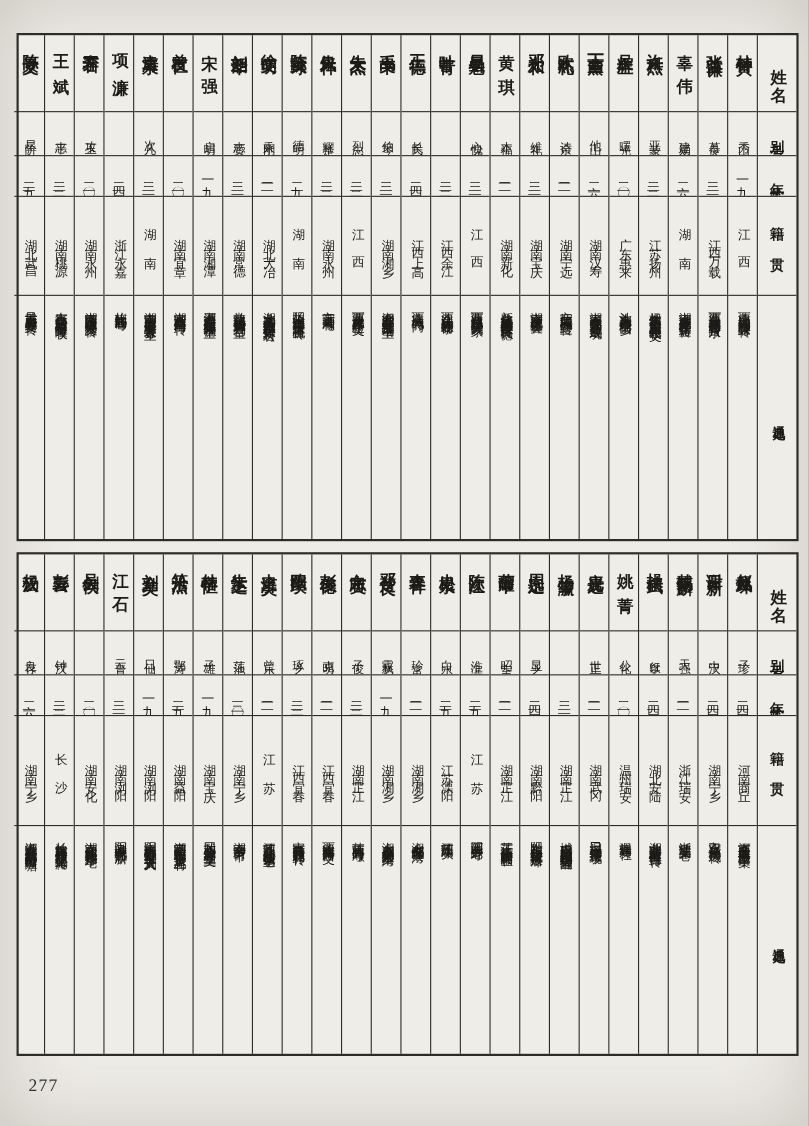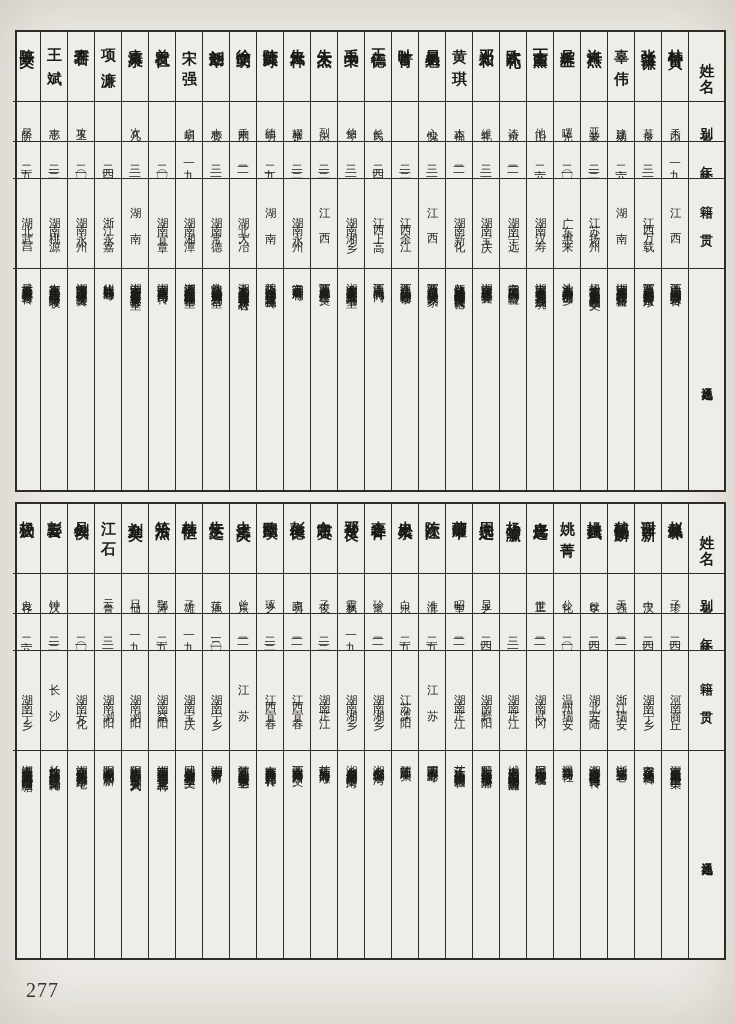--- a/index.html
+++ b/index.html
@@ -61,21 +61,21 @@
   .c-addr span { letter-spacing:1px; }
 
   .header-col .cell { align-items:center; padding-top:0; font-weight:bold; }
   .h-name span   { font-size:15px; letter-spacing:16px; }
   .h-alias span  { font-size:13px; letter-spacing:5px; }
   .h-age span    { font-size:13px; letter-spacing:4px; }
   .h-native span { font-size:13px; letter-spacing:28px; }
 
   .page-number {
     position:absolute; left:26px; top:979px;
-    font-size:20px; color:#35332e; letter-spacing:1px;
+    font-size:16px; color:#35332e; letter-spacing:1px;
   }
 </style>
 </head>
 <body>
 
 <div class="page">
   <div class="table" id="table-0">
       <div class="col header-col">
         <div class="cell c-name header-cell h-name">
           <span>姓名</span>

